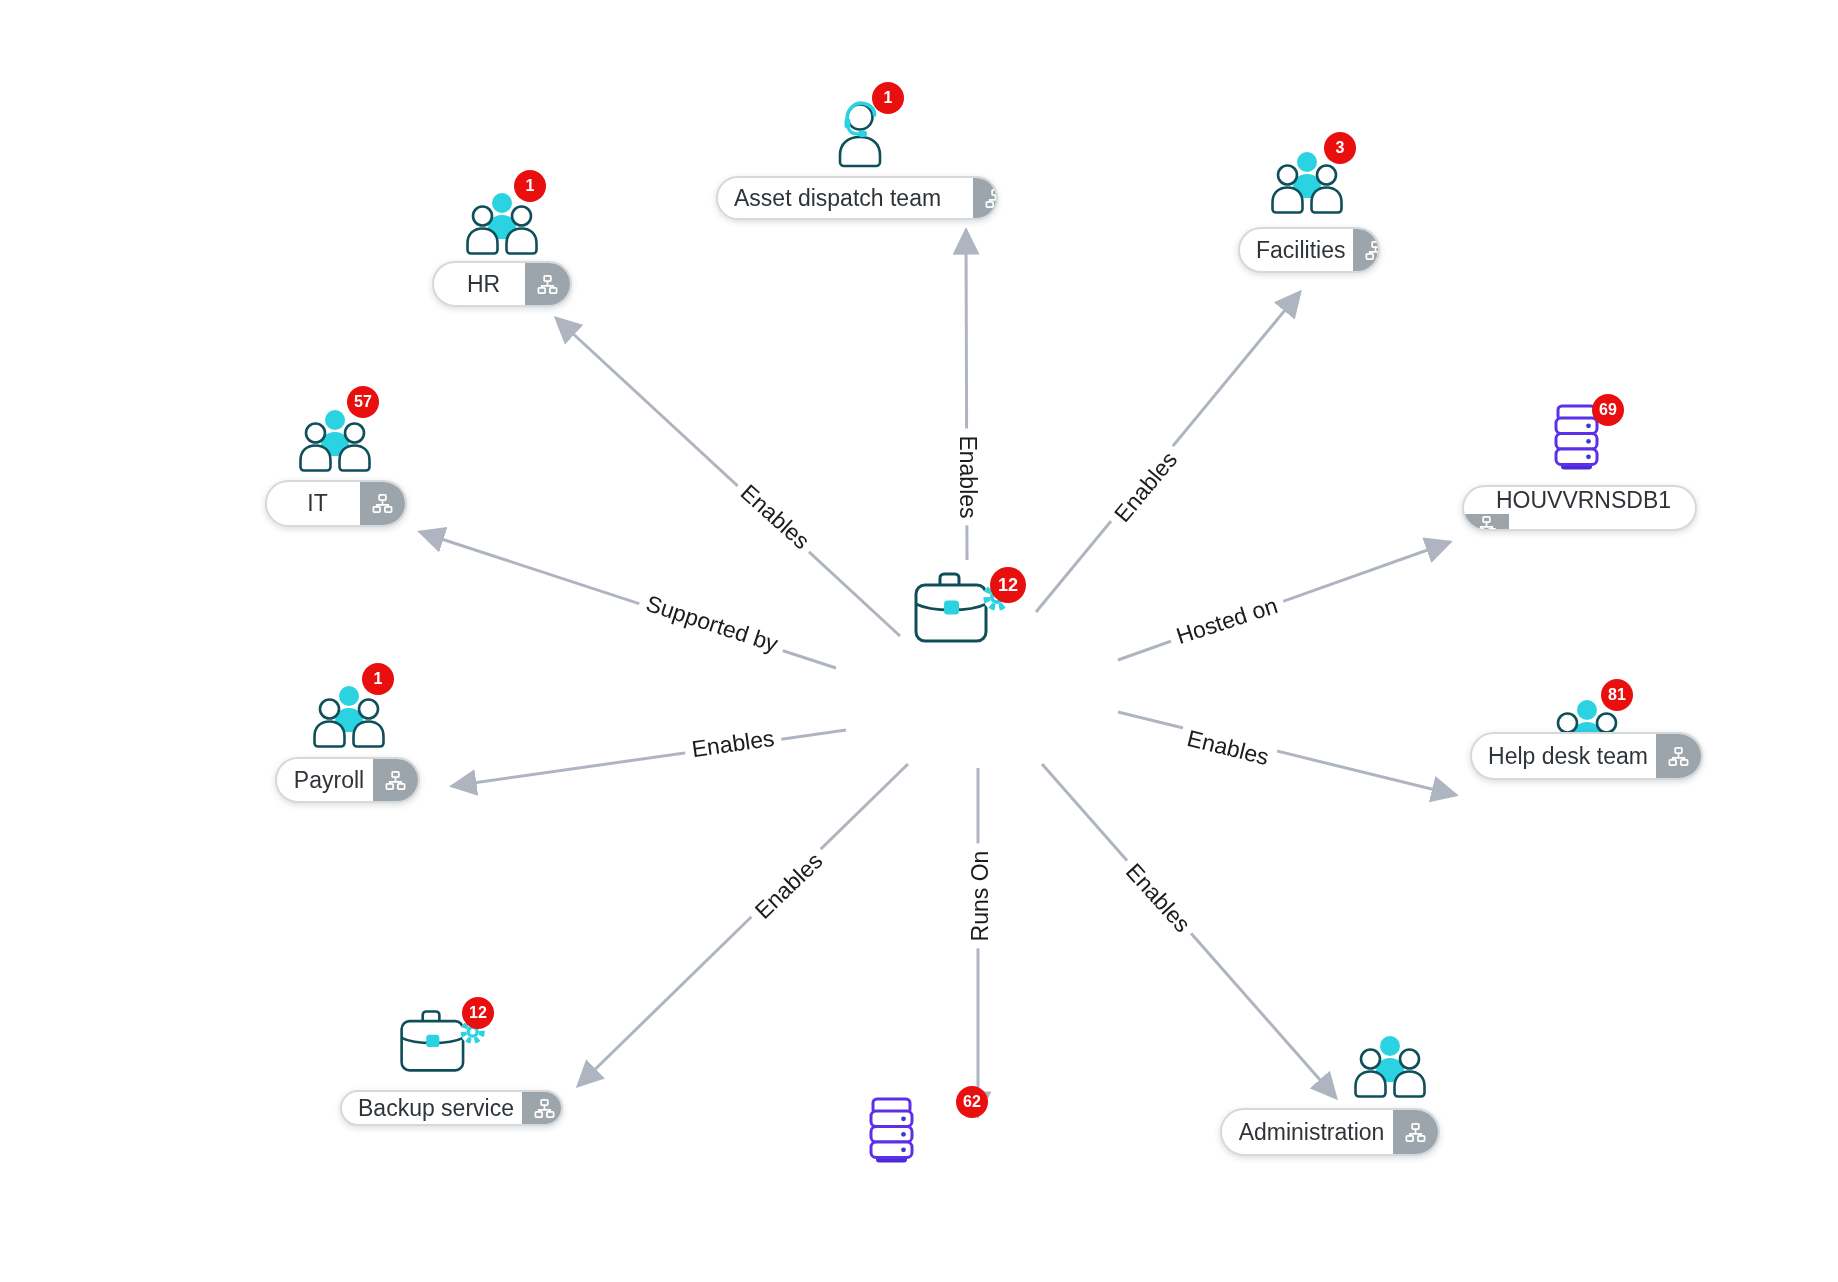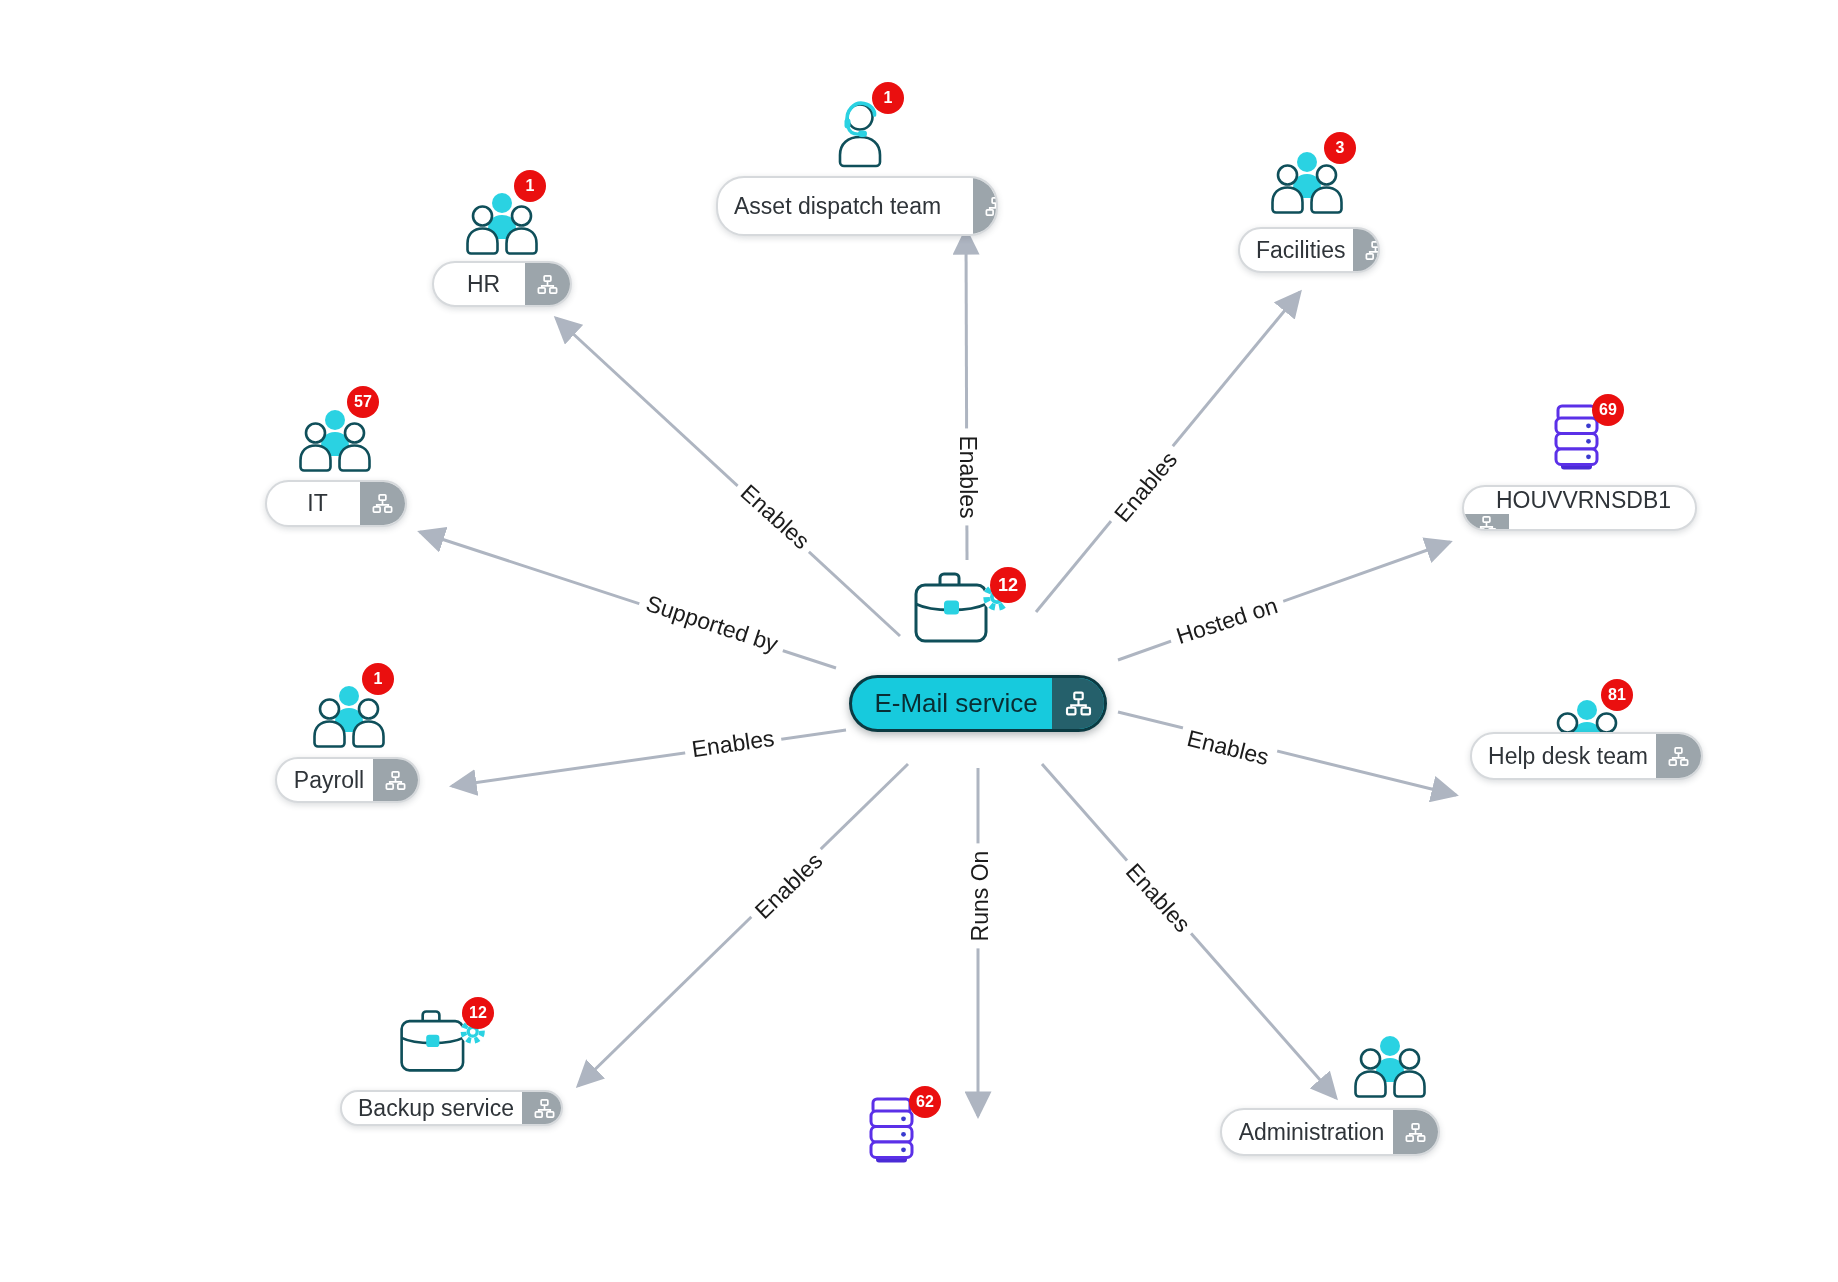--- a/index.html
+++ b/index.html
@@ -114,47 +114,39 @@
   <div class="edge-label" style="left:1158px;top:898px;--r:48deg;">Enables</div>
   <div class="edge-label" style="left:980px;top:896px;--r:-90deg;">Runs On</div>
   <div class="edge-label" style="left:789px;top:886px;--r:-44deg;">Enables</div>
   <div class="edge-label" style="left:733px;top:744px;--r:-8deg;">Enables</div>
   <div class="edge-label" style="left:712px;top:624px;--r:18deg;">Supported by</div>
 
   <svg class="icon" style="left:912px;top:570px;width:100px;height:90px;">
       <use href="#sym-service"></use>
     </svg>
   <div class="badge big" style="left:990px;top:567px;">12</div>
-  <div class="pill center" style="left:849px;top:675px;width:258px;height:57px;">
-    <span class="lbl">E-Mail service</span>
-    <span class="sq">
-        <svg>
-          <use href="#sym-sitemap"></use>
-        </svg>
-      </span>
-  </div>
 
   <svg class="icon" style="left:463px;top:191px;width:78px;height:66px;">
       <use href="#sym-people"></use>
     </svg>
   <div class="badge" style="left:514px;top:170px;">1</div>
   <div class="pill" style="left:432px;top:261px;width:140px;height:46px;">
     <span class="lbl">HR</span>
     <span class="sq">
         <svg>
           <use href="#sym-sitemap"></use>
         </svg>
       </span>
   </div>
 
   <svg class="icon" style="left:826px;top:98px;width:66px;height:76px;">
       <use href="#sym-headset"></use>
     </svg>
   <div class="badge" style="left:872px;top:82px;">1</div>
-  <div class="pill" style="left:716px;top:176px;width:282px;height:60px;gap:24px;">
+  <div class="pill" style="left:716px;top:176px;width:282px;height:44px;gap:24px;">
     <span class="lbl">Asset dispatch team</span>
     <span class="sq">
         <svg>
           <use href="#sym-sitemap"></use>
         </svg>
       </span>
   </div>
 
   <svg class="icon" style="left:1268px;top:150px;width:78px;height:66px;">
       <use href="#sym-people"></use>
@@ -203,21 +195,21 @@
     <span class="sq">
         <svg>
           <use href="#sym-sitemap"></use>
         </svg>
       </span>
   </div>
 
   <svg class="icon" style="left:866px;top:1096px;width:52px;height:76px;">
       <use href="#sym-server"></use>
     </svg>
-  <div class="badge" style="left:909px;top:1086px;">62</div>
+  <div class="badge" style="left:956px;top:1086px;">62</div>
 
   <svg class="icon" style="left:398px;top:1008px;width:88px;height:79px;">
       <use href="#sym-service"></use>
     </svg>
   <div class="badge" style="left:462px;top:997px;">12</div>
   <div class="pill" style="left:340px;top:1090px;width:223px;height:36px;">
     <span class="lbl">Backup service</span>
     <span class="sq">
         <svg>
           <use href="#sym-sitemap"></use>

